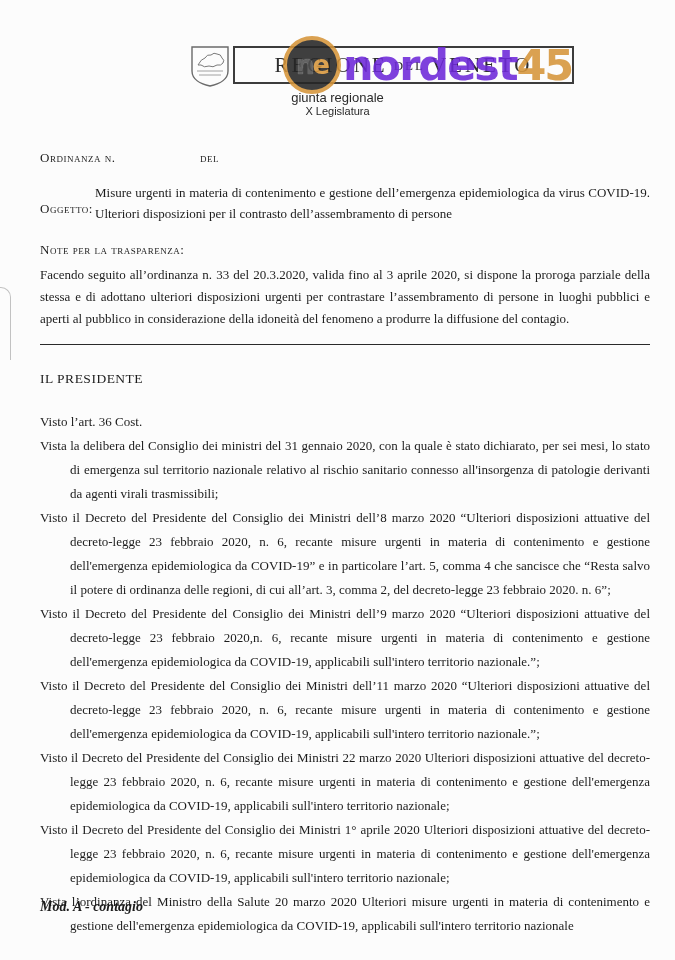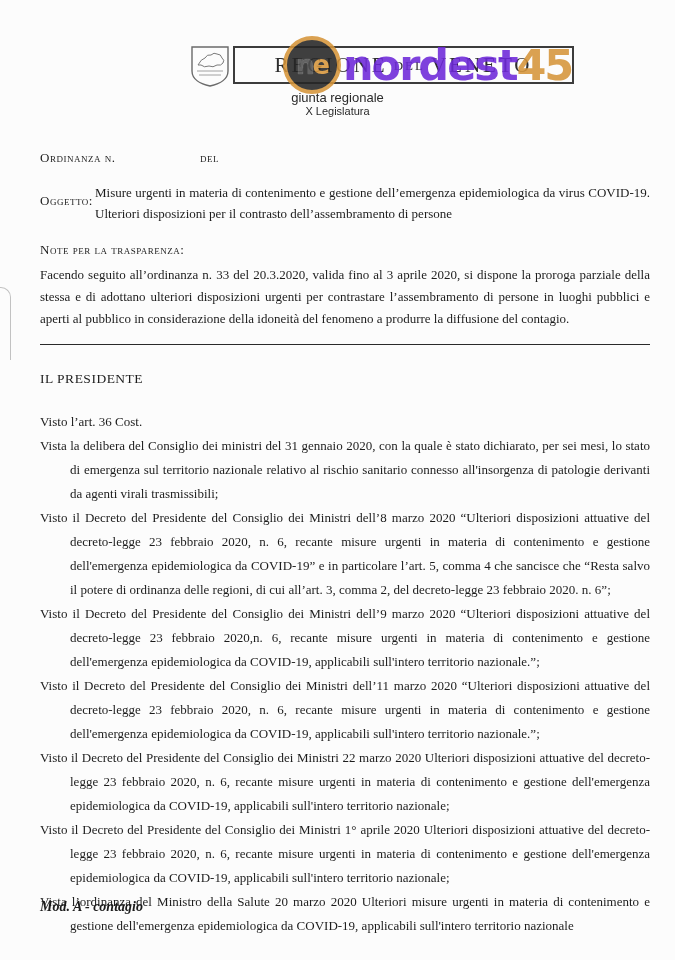--- a/index.html
+++ b/index.html
@@ -61,21 +61,21 @@
     font-size:13px;line-height:24px;
   }
   .smallcaps{font-variant:small-caps;letter-spacing:0.5px;}
   .ord-row{position:relative;height:18px;margin-bottom:18px;}
   .ord-label{position:absolute;left:0;top:0;}
   .del-label{position:absolute;left:160px;top:0;}
   .oggetto{
     position:relative;padding-left:55px;
     line-height:21px;text-align:justify;margin-bottom:17px;
   }
-  .oggetto-label{position:absolute;left:0;top:8px;}
+  .oggetto-label{position:absolute;left:0;top:16px;}
   .note-label{margin-bottom:5px;line-height:18px;}
   .note-text{
     line-height:22px;text-align:justify;
     border-bottom:1.5px solid #2a2a2a;padding-bottom:14px;
     margin-bottom:25px;
   }
   .president{
     text-align:left;padding-right:30px;letter-spacing:0.5px;
     font-size:13.5px;margin-bottom:22px;line-height:18px;
   }

